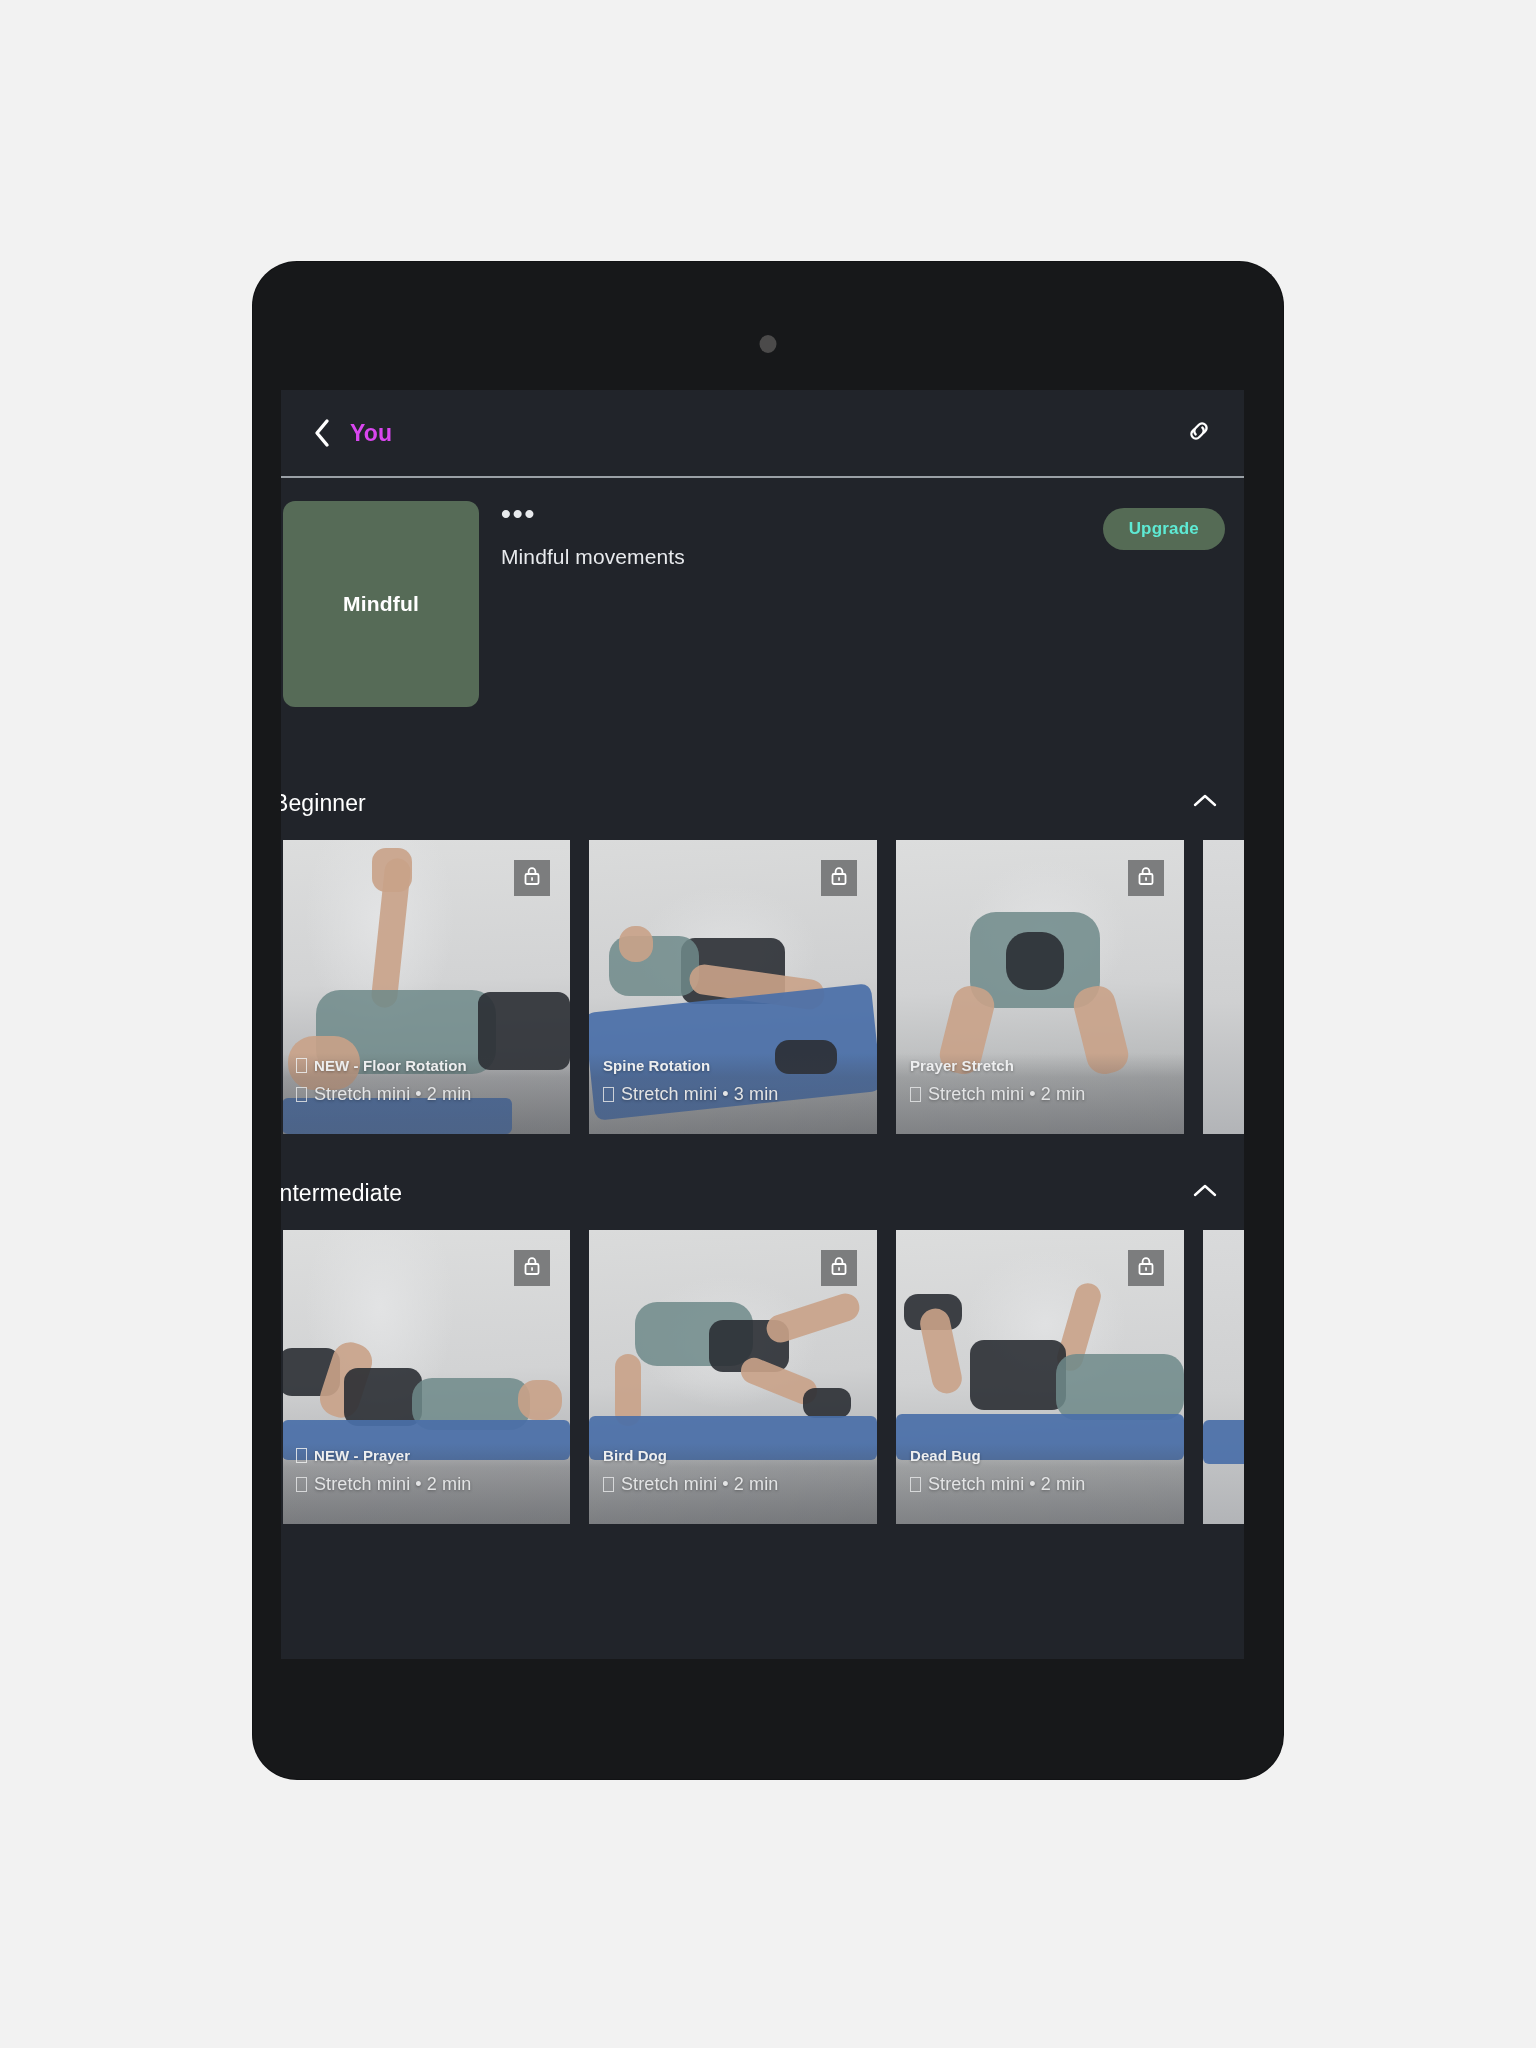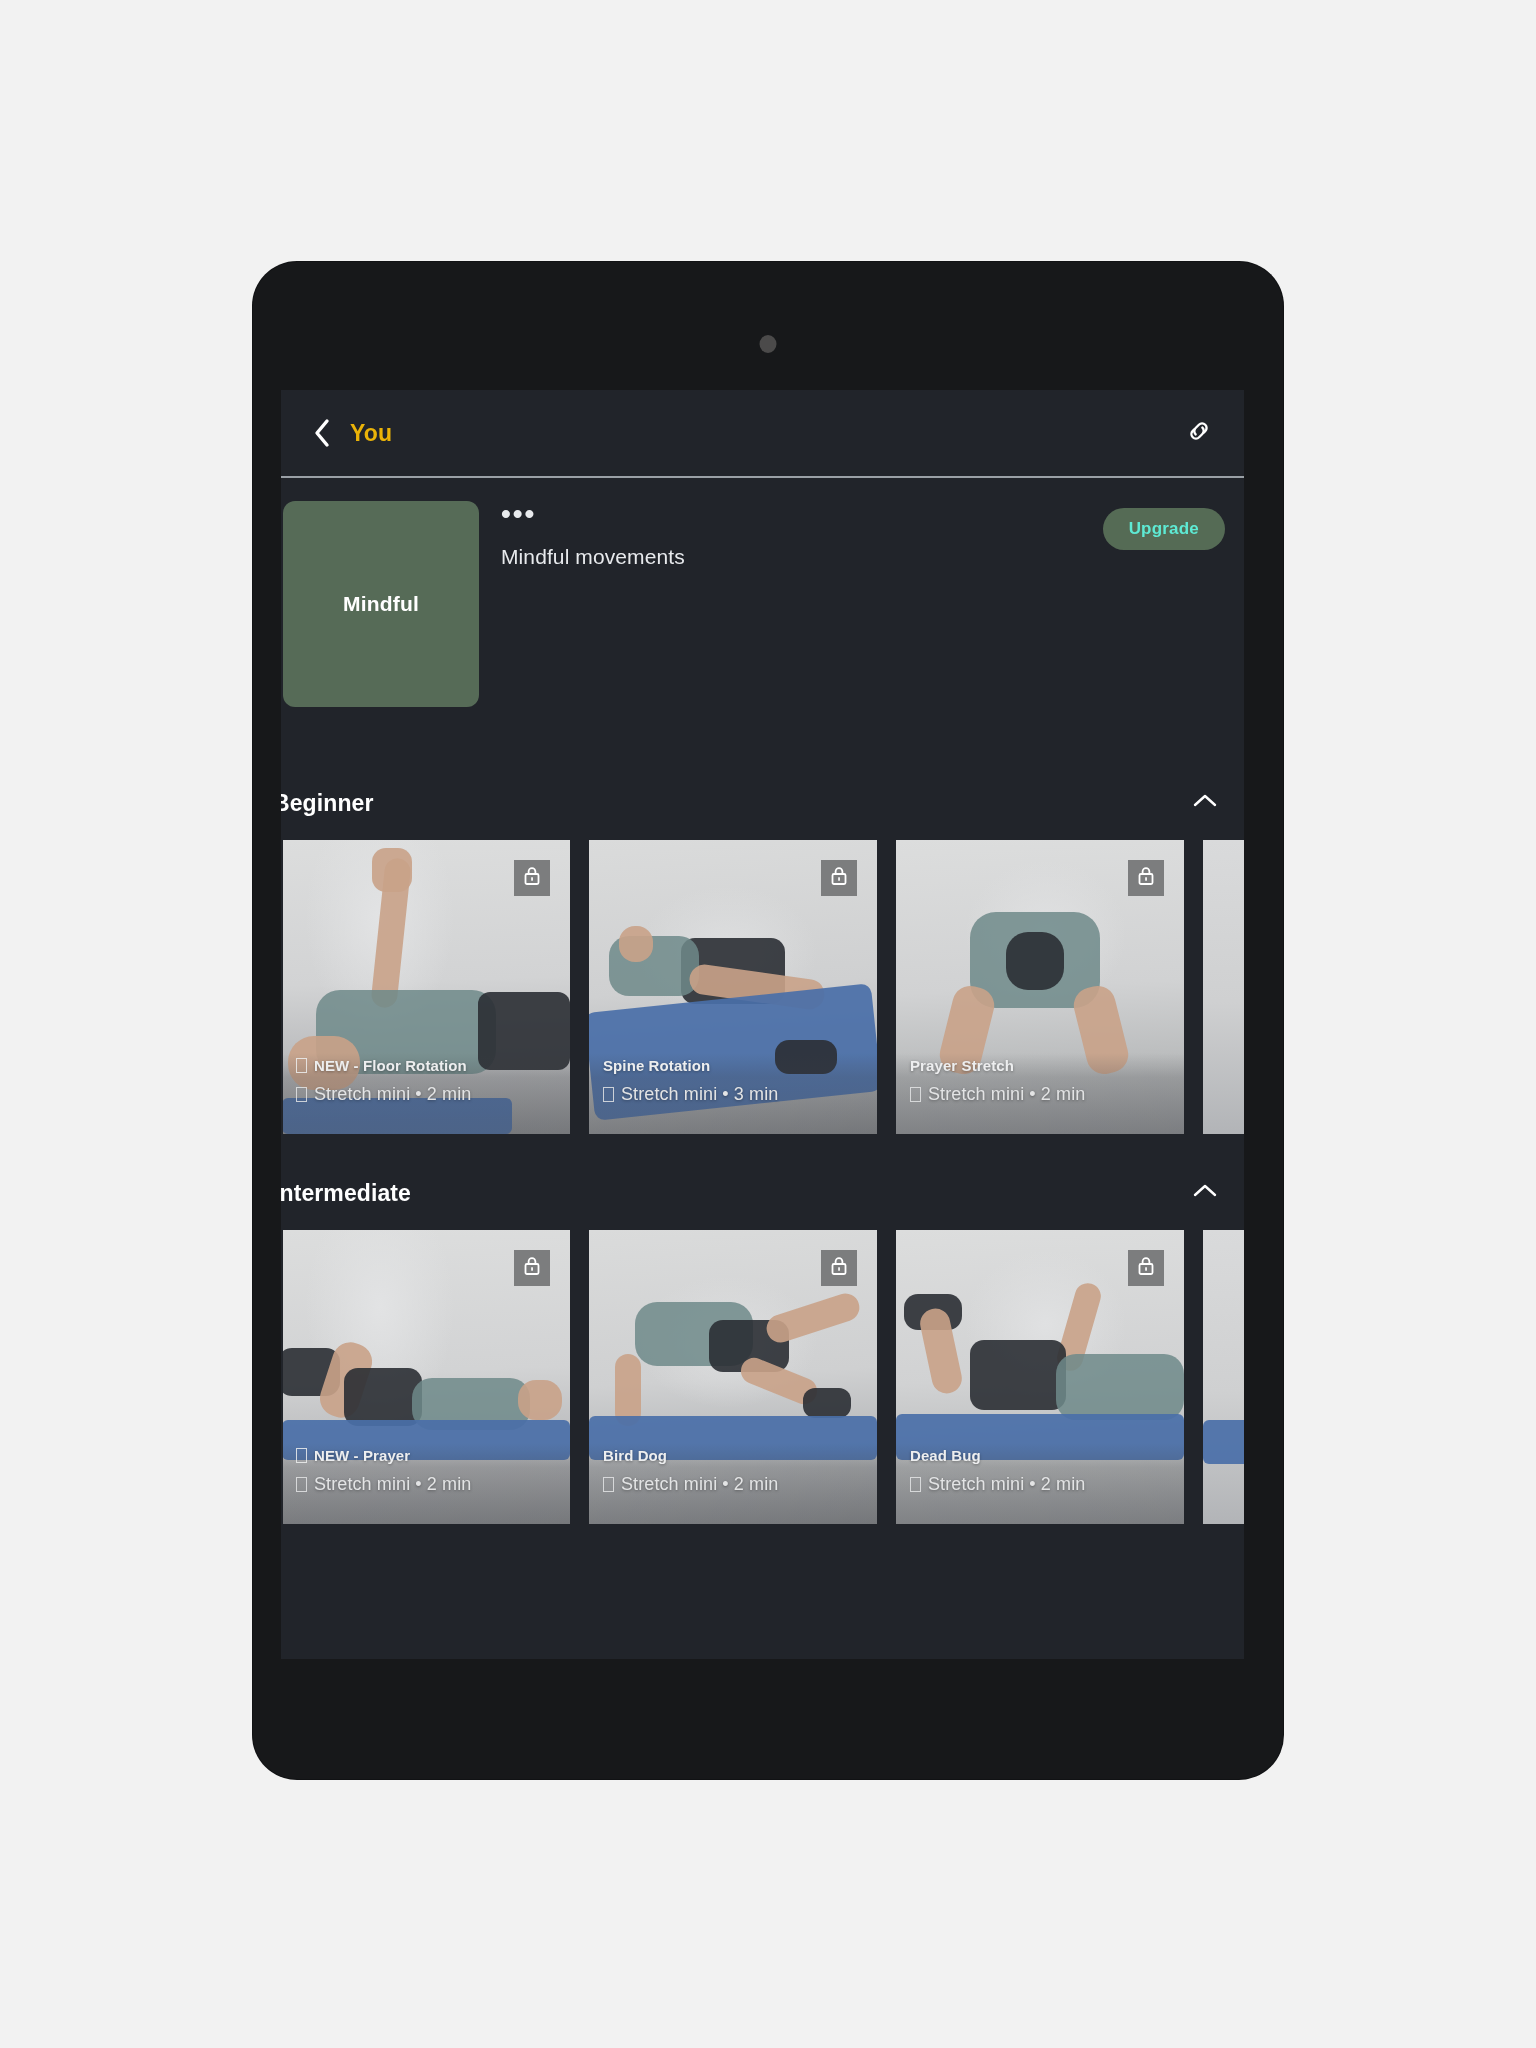--- a/index.html
+++ b/index.html
@@ -67,21 +67,21 @@
   .back-btn {
     width: 34px;
     height: 34px;
     display: flex;
     align-items: center;
     justify-content: center;
     flex: 0 0 auto;
   }
   .back-btn svg { display:block; }
   .topbar-title {
-    color: #eab308;
+    color: #d946ef;
     font-size: 23px;
     font-weight: 700;
     margin-left: 11px;
     letter-spacing: .1px;
     white-space: nowrap;
   }
   .topbar-spacer { flex: 1 1 auto; }
   .link-btn {
     width: 38px;
     height: 38px;
@@ -156,21 +156,21 @@
     height: 74px;
     display: flex;
     align-items: center;
     position: relative;
     margin-left: -8px;
     padding-right: 26px;
   }
   .section-title {
     color: #ffffff;
     font-size: 23px;
-    font-weight: 700;
+    font-weight: 400;
     letter-spacing: .1px;
     white-space: nowrap;
   }
   .section-spacer { flex: 1 1 auto; }
   .chevron-up { display:block; }
 
   
   .card-row {
     display: flex;
     gap: 19px;

